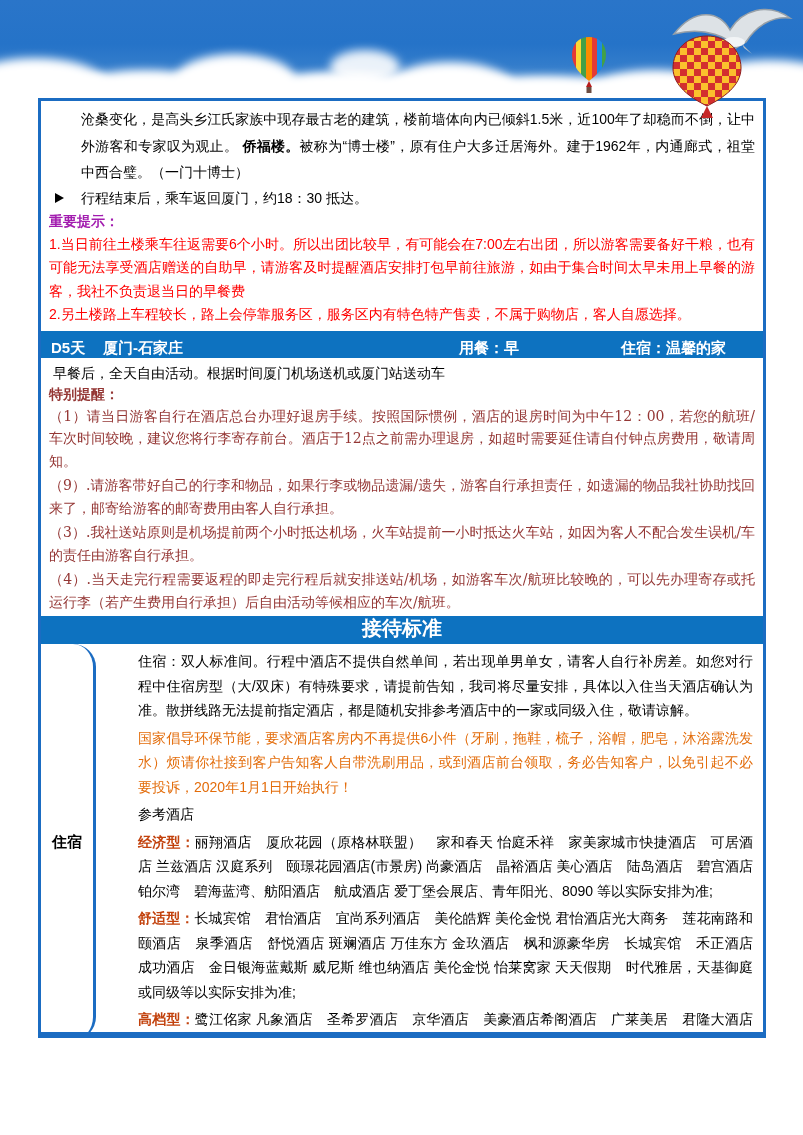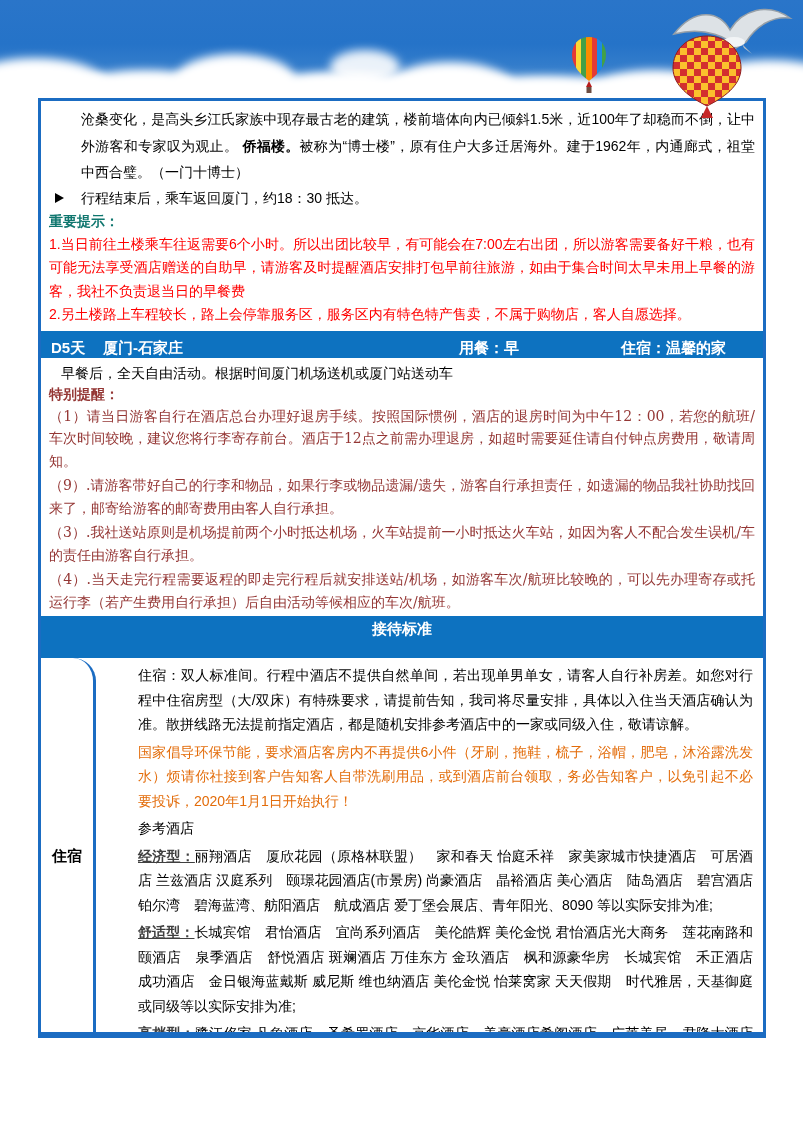--- a/index.html
+++ b/index.html
@@ -17,46 +17,46 @@
 
   
   .doc-box{position:absolute;left:38px;top:98px;width:728px;height:940px;box-sizing:border-box;
            background:#fff;border:3px solid #1b6cc2;border-bottom-width:6px;overflow:hidden;
            font-size:14px;line-height:26px;}
   .intro{padding:5px 8px 0 40px;text-align:justify;line-height:26.5px;}
   .intro b{font-weight:bold;}
   .bullet-line{position:relative;padding:0 8px 0 40px;line-height:24px;}
   .arrow-glyph{position:absolute;left:14px;top:7px;width:0;height:0;
      border-left:9px solid #000;border-top:5px solid transparent;border-bottom:5px solid transparent;}
-  .imp-title{color:#0f766e;font-weight:bold;padding:0 8px;line-height:23px;}
+  .imp-title{color:#a21caf;font-weight:bold;padding:0 8px;line-height:23px;}
   .imp-item{color:#ff0000;padding:0 8px;line-height:23.5px;text-align:justify;}
 
   .day-bar{position:relative;height:27px;background:#0d72c0;color:#fff;font-weight:bold;
            font-size:15px;margin-top:4px;padding-left:44px;}
   .day-bar span{position:absolute;top:4px;white-space:nowrap;}
   .db-left{left:10px;}
   .db-route{left:62px;}
   .db-meals{left:418px;text-align:right;}
   .db-stay{left:580px;}
 
-  .day-desc{padding:4px 20px 0;line-height:22px;}
+  .day-desc{padding:4px 12px 0;line-height:22px;}
   .sp-title{color:#943634;font-weight:bold;padding:0 8px;line-height:21px;font-family:"DejaVu Serif",serif;}
   .sp-item{color:#943634;padding:0 8px;line-height:22.5px;text-align:justify;
            font-family:"DejaVu Serif",serif;margin-bottom:2px;}
 
-  .std-bar{height:42px;background:#0d72c0;color:#fff;font-weight:bold;font-size:15px;
+  .std-bar{height:28px;background:#0d72c0;color:#fff;font-weight:bold;font-size:20px;
            text-align:center;line-height:25px;margin-top:3px;}
 
   .rc-table{display:flex;align-items:stretch;height:396px;}
   .rc-label{width:52px;border-right:3px solid #1b6cc2;display:flex;align-items:center;
             justify-content:center;font-weight:bold;font-size:15px;border-radius:23px;}
   .rc-cell{flex:1;padding:5px 10px 4px 12px;text-align:justify;line-height:24.5px;overflow:hidden;margin-left:30px;}
   .rc-cell p{margin:0 0 3px 0;}
   .orange{color:#e36c0a;}
-  .tier-label{color:#404040;font-weight:bold;text-decoration:underline;}
+  .tier-label{color:#c2410c;font-weight:bold;}
 </style>
 </head>
 <body>
 
 <div class="page">
 
   <div class="sky">
     <div>
       <div class="cloud" style="left:-40px;top:58px;width:150px;height:60px;"></div>
       <div class="cloud" style="left:60px;top:70px;width:170px;height:56px;"></div>

